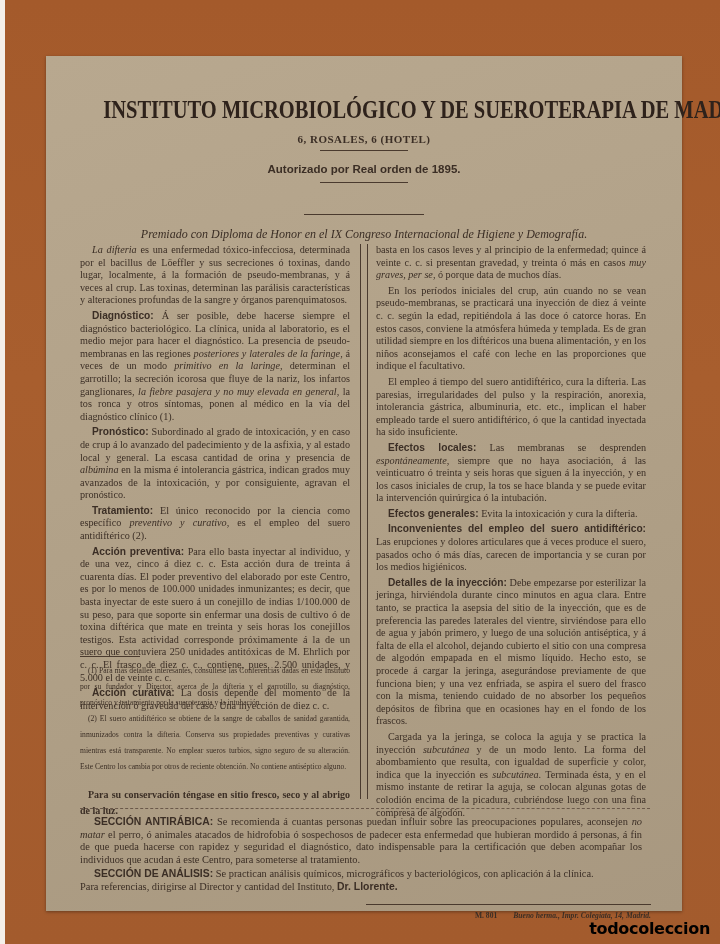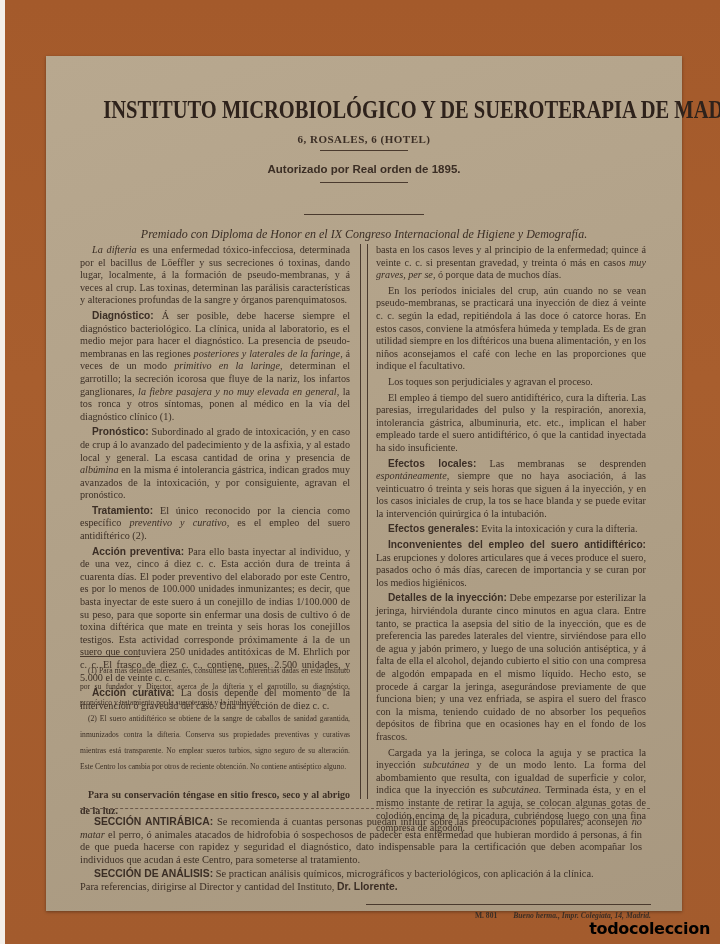--- a/index.html
+++ b/index.html
@@ -75,21 +75,20 @@
     <p>(1) Para más detalles interesantes, consúltese las Conferencias dadas en este Instituto por su fundador y Director, acerca de la difteria y el garrotillo, su diagnóstico, pronóstico y tratamiento por la sueroterapia y la intubación.</p>
     <p>(2) El suero antidiftérico se obtiene de la sangre de caballos de sanidad garantida, inmunizados contra la difteria. Conserva sus propiedades preventivas y curativas mientras está transparente. No emplear sueros turbios, signo seguro de su alteración. Este Centro los cambia por otros de reciente obtención. No contiene antiséptico alguno.</p>
     <p class="strong">Para su conservación téngase en sitio fresco, seco y al abrigo de la luz.</p>
   </div>
 
   <div class="divider"></div>
 
   <div class="col col-right">
     <p style="text-indent:0"><span>basta en los casos leves y al principio de la enfermedad; quince á veinte c. c. si presentan gravedad, y treinta ó más en casos </span><i>muy graves, per se</i><span>, ó porque data de muchos días.</span></p>
     <p>En los períodos iniciales del crup, aún cuando no se vean pseudo-membranas, se practicará una inyección de diez á veinte c. c. según la edad, repitiéndola á las doce ó catorce horas. En estos casos, conviene la atmósfera húmeda y templada. Es de gran utilidad siempre en los diftéricos una buena alimentación, y en los niños aconsejamos el café con leche en las proporciones que indique el facultativo.</p>
-    <p>Los toques son perjudiciales y agravan el proceso.</p>
     <p>El empleo á tiempo del suero antidiftérico, cura la difteria. Las paresias, irregularidades del pulso y la respiración, anorexia, intolerancia gástrica, albuminuria, etc. etc., implican el haber empleado tarde el suero antidiftérico, ó que la cantidad inyectada ha sido insuficiente.</p>
     <p><span class="b">Efectos locales:</span><span> Las membranas se desprenden </span><i>espontáneamente</i><span>, siempre que no haya asociación, á las veinticuatro ó treinta y seis horas que siguen á la inyección, y en los casos iniciales de crup, la tos se hace blanda y se puede evitar la intervención quirúrgica ó la intubación.</span></p>
     <p><span class="b">Efectos generales:</span><span> Evita la intoxicación y cura la difteria.</span></p>
     <p><span class="b">Inconvenientes del empleo del suero antidiftérico:</span><span> Las erupciones y dolores articulares que á veces produce el suero, pasados ocho ó más días, carecen de importancia y se curan por los medios higiénicos.</span></p>
     <p><span class="b">Detalles de la inyección:</span><span> Debe empezarse por esterilizar la jeringa, hirviéndola durante cinco minutos en agua clara. Entre tanto, se practica la asepsia del sitio de la inyección, que es de preferencia las paredes laterales del vientre, sirviéndose para ello de agua y jabón primero, y luego de una solución antiséptica, y á falta de ella el alcohol, dejando cubierto el sitio con una compresa de algodón empapada en el mismo líquido. Hecho esto, se procede á cargar la jeringa, asegurándose previamente de que funciona bien; y una vez enfriada, se aspira el suero del frasco con la misma, teniendo cuidado de no absorber los pequeños depósitos de fibrina que en ocasiones hay en el fondo de los frascos.</span></p>
     <p><span>Cargada ya la jeringa, se coloca la aguja y se practica la inyección </span><i>subcutánea</i><span> y de un modo lento. La forma del abombamiento que resulta, con igualdad de superficie y color, indica que la inyección es </span><i>subcutánea</i><span>. Terminada ésta, y en el mismo instante de retirar la aguja, se colocan algunas gotas de colodión encima de la picadura, cubriéndose luego con una fina compresa de algodón.</span></p>
   </div>
 
   <div class="dash-rule"></div>
 

